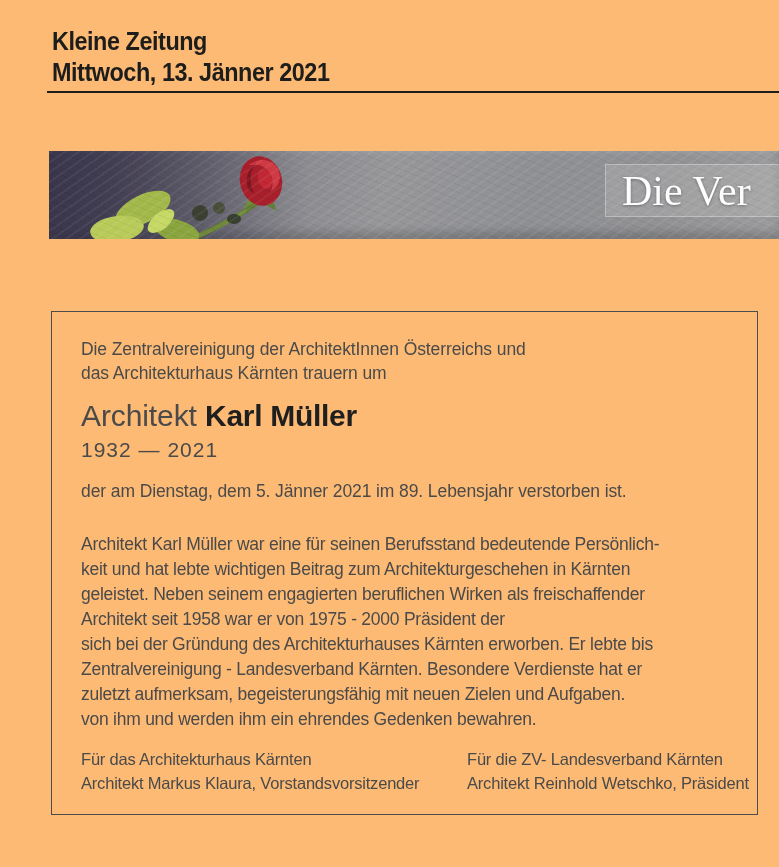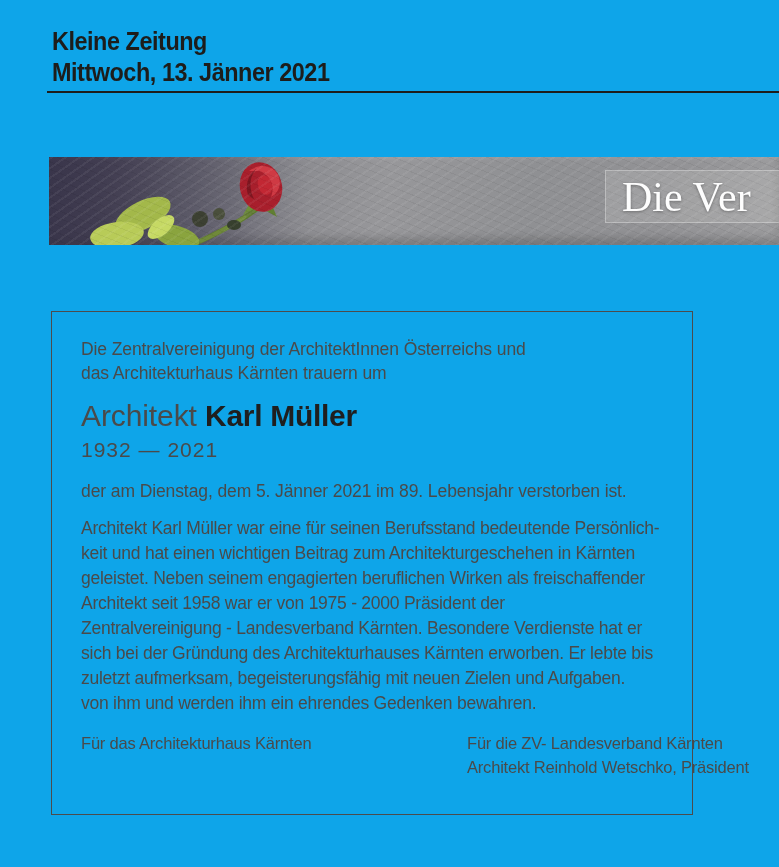--- a/index.html
+++ b/index.html
@@ -3,21 +3,21 @@
 <meta charset="utf-8">
 <style>
   * { margin: 0; padding: 0; box-sizing: border-box; }
   html, body { background: #ffffff; }
   body { font-family: "Liberation Sans", sans-serif; }
 
   .page {
     position: relative;
     width: 779px;
     height: 867px;
-    background: #0ea5e9;
+    background: #fdba74;
     overflow: hidden;
   }
 
   
   .masthead {
     position: absolute;
     left: 52px;
     top: 26px;
     color: #1d1d1b;
     font-size: 26px;
@@ -36,21 +36,21 @@
     top: 91px;
     height: 2px;
     background: #1d1d1b;
   }
 
   
   .banner {
     position: absolute;
     left: 49px;
     right: 0;
-    top: 157px;
+    top: 151px;
     height: 88px;
     overflow: hidden;
     background:
       linear-gradient(100deg,
         #423e50 0%, #544f5e 9%, #6f6e77 18%, #88888d 30%,
         #97979a 46%, #8f9093 66%, #929295 84%, #9c9c9e 100%);
     box-shadow: inset 0 -7px 9px rgba(0,0,0,0.18), inset 0 2px 4px rgba(255,255,255,0.10);
   }
   .banner::after {
     content: "";
@@ -87,21 +87,21 @@
     color: #fdfdfd;
     text-shadow: 0 1px 3px rgba(0,0,0,0.35);
     white-space: nowrap;
   }
 
   
   .notice-box {
     position: absolute;
     left: 51px;
     top: 311px;
-    width: 642px;
+    width: 707px;
     height: 504px;
     border: 1px solid #4c4c4c;
     padding: 25px 26px 0 29px;
     color: #4a4a4a;
     font-size: 17.5px;
     letter-spacing: -0.1px;
   }
   .intro-line { line-height: 24px; white-space: nowrap; }
 
   .name-line {
@@ -120,21 +120,21 @@
     letter-spacing: 1px;
     white-space: nowrap;
   }
 
   .death-line {
     margin-top: 17px;
     line-height: 24px;
     white-space: nowrap;
   }
 
-  .body-para { margin-top: 13px; }
+  .body-para { margin-top: 29px; }
   .body-line {
     line-height: 25px;
     letter-spacing: -0.25px;
     white-space: nowrap;
   }
 
   .signatures {
     margin-top: 15px;
     display: grid;
     grid-template-columns: 362px 1fr;
@@ -203,32 +203,33 @@
       <span class="name-prefix">Architekt</span>
       <span class="deceased-name">Karl Müller</span>
     </div>
 
     <div class="years-line">1932 — 2021</div>
 
     <div class="death-line">der am Dienstag, dem 5. Jänner 2021 im 89. Lebensjahr verstorben ist.</div>
 
     <div class="body-para">
       <div class="body-line">Architekt Karl Müller war eine für seinen Berufsstand bedeutende Persönlich-</div>
-      <div class="body-line">keit und hat einen wichtigen Beitrag zum Architekturgeschehen in Kärnten</div>
+      <div class="body-line">keit und hat lebte wichtigen Beitrag zum Architekturgeschehen in Kärnten</div>
       <div class="body-line">geleistet. Neben seinem engagierten beruflichen Wirken als freischaffender</div>
       <div class="body-line">Architekt seit 1958 war er von 1975 - 2000 Präsident der</div>
+      <div class="body-line">sich bei der Gründung des Architekturhauses Kärnten erworben. Er lebte bis</div>
       <div class="body-line">Zentralvereinigung - Landesverband Kärnten. Besondere Verdienste hat er</div>
-      <div class="body-line">sich bei der Gründung des Architekturhauses Kärnten erworben. Er lebte bis</div>
       <div class="body-line">zuletzt aufmerksam, begeisterungsfähig mit neuen Zielen und Aufgaben.</div>
       <div class="body-line">von ihm und werden ihm ein ehrendes Gedenken bewahren.</div>
     </div>
 
     <div class="signatures">
       <div>
         <div class="sig-line">Für das Architekturhaus Kärnten</div>
+        <div class="sig-line">Architekt Markus Klaura, Vorstandsvorsitzender</div>
       </div>
       <div>
         <div class="sig-line">Für die ZV- Landesverband Kärnten</div>
         <div class="sig-line">Architekt Reinhold Wetschko, Präsident</div>
       </div>
     </div>
   </div>
 
 </div>
 

